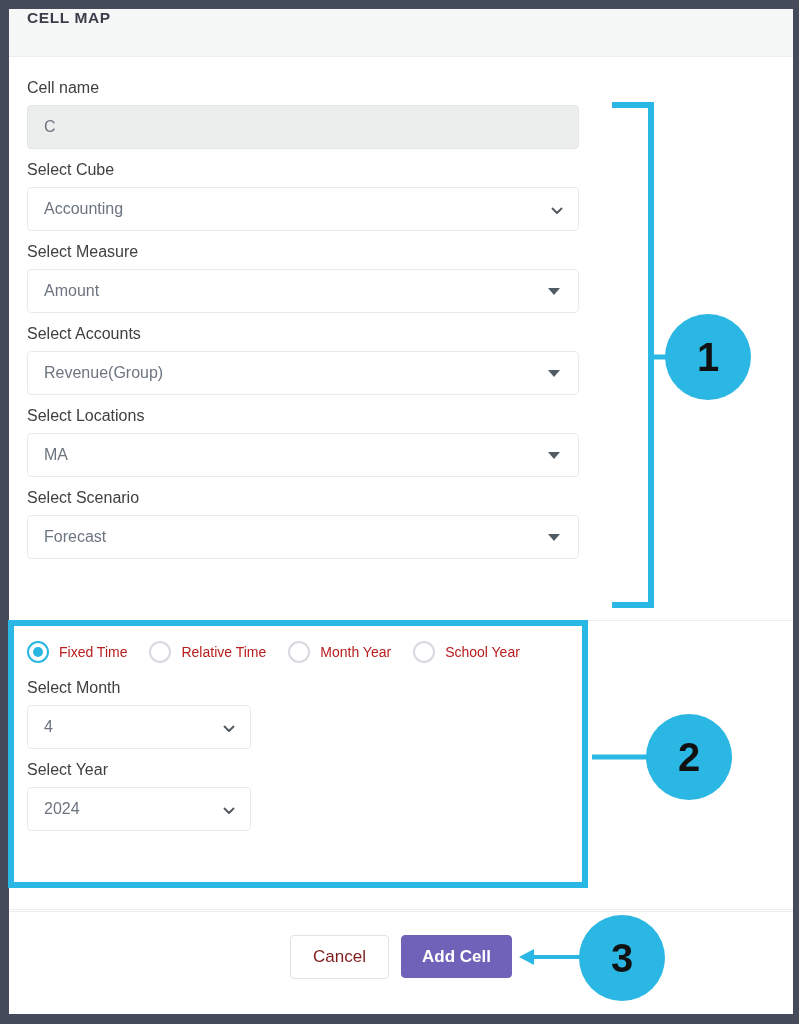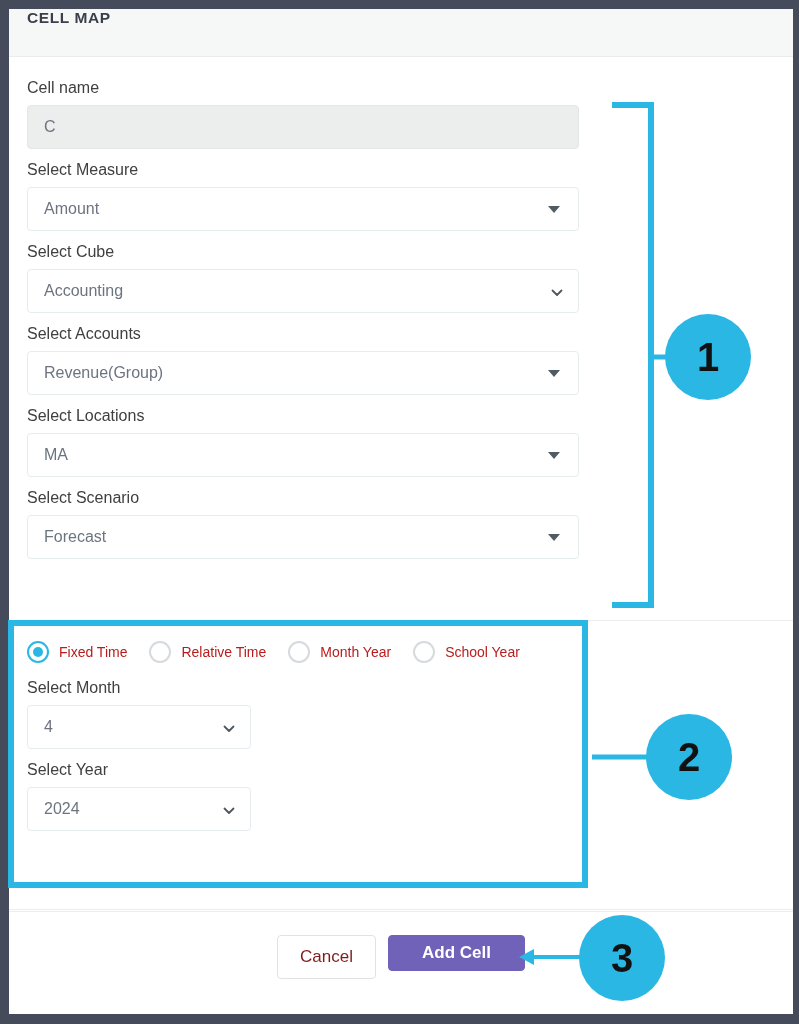--- a/index.html
+++ b/index.html
@@ -220,22 +220,22 @@
     padding: 0 22px;
     background: #ffffff;
     border: 1px solid #e0e3e5;
     color: #7f1d1d;
     font-size: 17px;
     display: flex;
     align-items: center;
     margin-right: 12px;
   }
   .btn-primary {
-    height: 36px;
-    padding: 0 33px;
+    height: 43px;
+    padding: 0 20px;
     background: #6f62b8;
     border: 1px solid #6f62b8;
     color: #ffffff;
     font-size: 17px;
     font-weight: bold;
     display: flex;
     align-items: center;
   }
 
   
@@ -287,39 +287,39 @@
 
     <div class="modal-header">
       <div class="modal-title">CELL MAP</div>
     </div>
 
     <div class="modal-body">
 
       <div class="form-row">
         <div class="field-label">Cell name</div>
         <div class="text-input">C</div>
-      </div>
-
-      <div class="form-row">
-        <div class="field-label">Select Measure</div>
-        <div class="select-box">
-          <span>Amount</span>
-          <span class="tri"></span>
-        </div>
       </div>
 
       <div class="form-row">
         <div class="field-label">Select Cube</div>
         <div class="select-box">
           <span>Accounting</span>
           <span class="chev">
             <svg viewBox="0 0 12 12" width="12" height="12">
                 <path d="M1.5 3.5 L6 8 L10.5 3.5" fill="none" stroke="#50565e" stroke-width="1.8" stroke-linecap="round" stroke-linejoin="round"></path>
               </svg>
           </span>
+        </div>
+      </div>
+
+      <div class="form-row">
+        <div class="field-label">Select Measure</div>
+        <div class="select-box">
+          <span>Amount</span>
+          <span class="tri"></span>
         </div>
       </div>
 
       <div class="form-row">
         <div class="field-label">Select Accounts</div>
         <div class="select-box">
           <span>Revenue(Group)</span>
           <span class="tri"></span>
         </div>
       </div>

